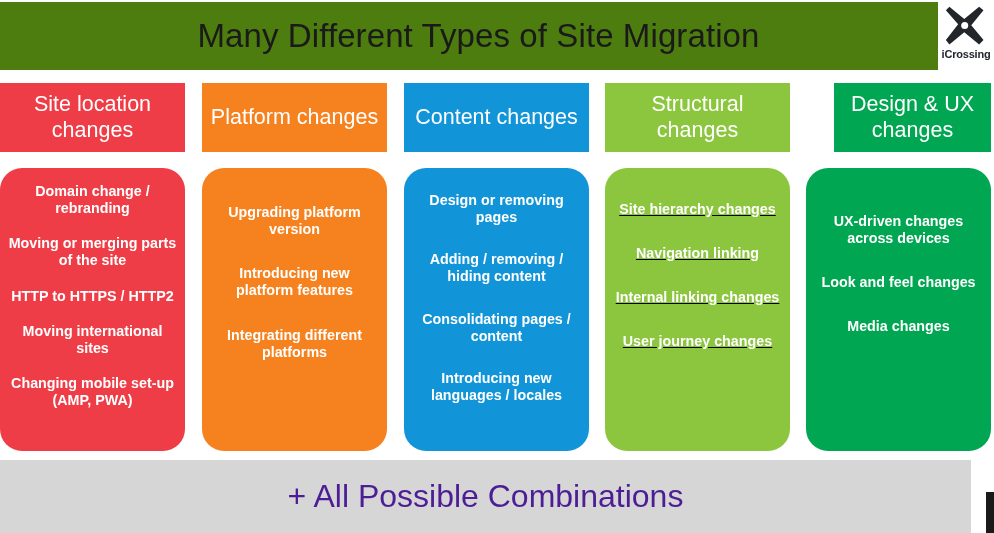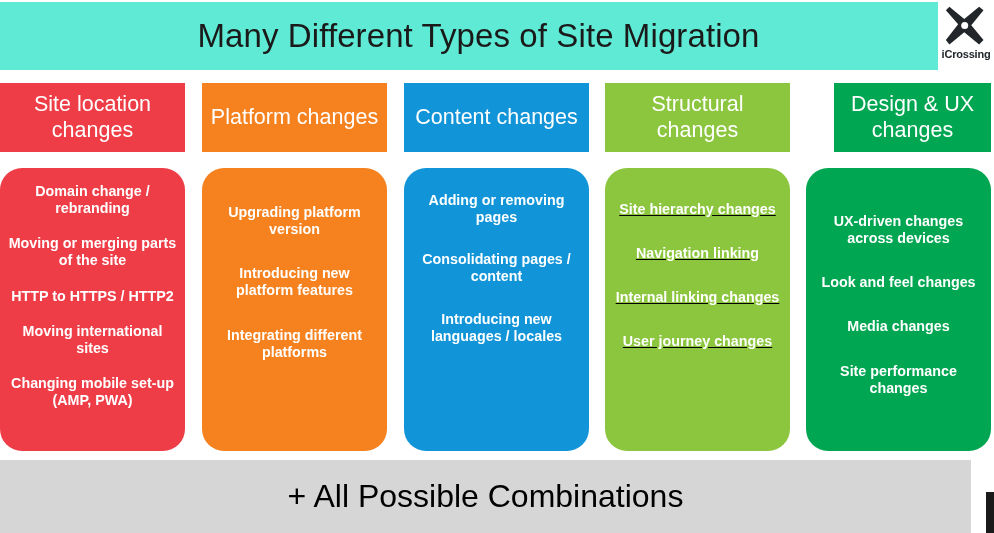--- a/index.html
+++ b/index.html
@@ -158,39 +158,39 @@
   .footer-title {
     position: absolute;
     left: 0;
     top: 0;
     width: 971px;
     height: 73px;
     display: flex;
     align-items: center;
     justify-content: center;
     font-size: 32px;
-    color: #000000;
+    color: #4c1d95;
     font-family: "Liberation Sans", sans-serif;
     white-space: nowrap;
   }
   .edge-mark {
     position: absolute;
     left: 986px;
     top: 492px;
     width: 8px;
     height: 41px;
     background: #1a1a1a;
   }
 </style>
 </head>
 <body>
 
 <div id="slide">
 
-  <div class="header-bar" style="background: #5eead4;">
+  <div class="header-bar" style="background: #4d7c0f;">
     <div class="header-title">Many Different Types of Site Migration</div>
   </div>
 
   <div class="logo-box">
     <svg class="logo-mark" viewBox="0 0 100 96">
       <path d="M12 4 L4 12 L32 44 L4 80 L12 90 L46 62 L80 90 L90 80 L62 46 L90 12 L80 4 L46 32 Z" fill="#22262b"></path>
       <circle cx="47" cy="47" r="8" fill="#ffffff"></circle>
     </svg>
     <div class="logo-text">iCrossing</div>
   </div>
@@ -213,21 +213,22 @@
       <div class="col-body" style="background: rgb(245, 130, 31);">
         <div class="item">Upgrading platform version</div>
         <div class="item">Introducing new platform features</div>
         <div class="item">Integrating different platforms</div>
       </div>
     </div>
 
     <div class="column" id="col-2">
       <div class="col-head" style="background: rgb(18, 149, 216);">Content changes</div>
       <div class="col-body" style="background: rgb(18, 149, 216);">
-        <div class="item">Adding or removing pages</div>
+        <div class="item">Design or removing pages</div>
+        <div class="item">Adding  / removing / hiding content</div>
         <div class="item">Consolidating pages / content</div>
         <div class="item">Introducing new languages / locales</div>
       </div>
     </div>
 
     <div class="column" id="col-3">
       <div class="col-head" style="background: rgb(140, 198, 62);">Structural changes</div>
       <div class="col-body" style="background: rgb(140, 198, 62); text-decoration: underline;">
         <div class="item">Site hierarchy changes</div>
         <div class="item">Navigation linking</div>
@@ -235,21 +236,20 @@
         <div class="item">User journey changes</div>
       </div>
     </div>
 
     <div class="column" id="col-4">
       <div class="col-head" style="background: rgb(0, 166, 81); margin-left: 28px;">Design &amp; UX changes</div>
       <div class="col-body" style="background: rgb(0, 166, 81);">
         <div class="item">UX-driven changes across devices</div>
         <div class="item">Look and feel changes</div>
         <div class="item">Media changes</div>
-        <div class="item">Site performance changes</div>
       </div>
     </div>
 
   </div>
 
   <div class="footer-bar" style="background: rgb(214, 214, 214);">
     <div class="footer-title">+ All Possible Combinations</div>
   </div>
 
   <div class="edge-mark"></div>

